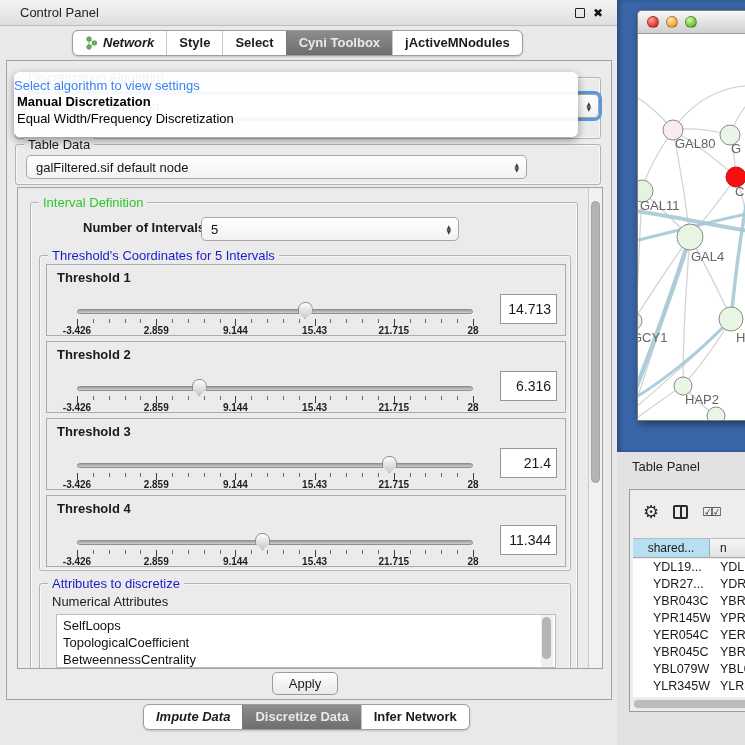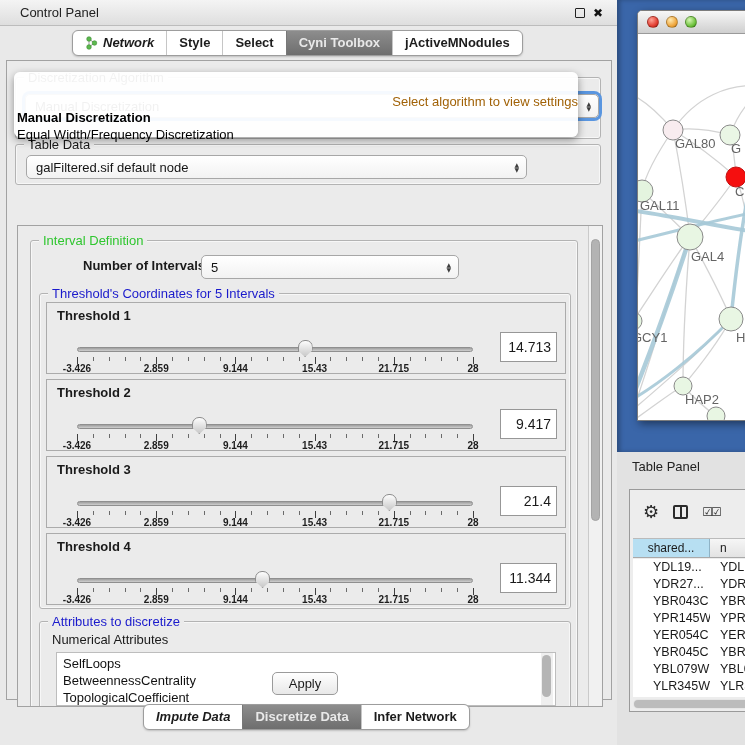--- a/index.html
+++ b/index.html
@@ -35,25 +35,25 @@
   .gtitle.blue{color:#1a1acc;}
 
   .combo{position:absolute;background:linear-gradient(#ffffff,#f2f2f2);border:1px solid #a7a7a7;border-radius:5px;
          font-size:13px;display:flex;align-items:center;padding:0 24px 0 9px;color:#141414;}
   .combo .stepper{position:absolute;right:7px;top:50%;transform:translateY(-50%);display:flex;flex-direction:column;
                   align-items:center;font-family:"DejaVu Sans",sans-serif;font-size:6px;line-height:5px;color:#3c3c3c;}
   .combo.focused{box-shadow:0 0 0 3px #5a96e0;}
 
   #algo-popup{left:7px;top:11px;width:564px;height:65px;background:rgba(255,255,255,.94);
               border-radius:6px;box-shadow:0 3px 8px rgba(0,0,0,.4);z-index:6;padding-top:4px;}
-  #algo-popup .ph{font-size:13px;color:#a16207;text-align:right;margin-top:18px;}
+  #algo-popup .ph{font-size:13px;color:#3b82f6;text-align:left;margin-top:2px;}
   #algo-popup .opt{font-size:13px;padding:1px 3px;color:#000;}
   #algo-popup .opt.b{font-weight:bold;}
 
-  #scrollpanel{left:10px;top:126px;width:586px;height:482px;background:#ebebeb;border:1px solid #a2a2a2;overflow:hidden;margin-top:38px;}
+  #scrollpanel{left:10px;top:126px;width:586px;height:482px;background:#ebebeb;border:1px solid #a2a2a2;overflow:hidden;}
   .vsb{position:absolute;right:0;top:0;bottom:0;width:14px;background:#f1f1f1;border-left:1px solid #cacaca;}
   .vsb .thumbv{position:absolute;left:2px;width:9px;background:#b3b3b3;border-radius:5px;border:1px solid #a3a3a3;}
 
   .th-panel{position:absolute;left:6px;width:520px;height:72px;background:#ebebeb;border:1px solid #ababab;}
   .th-label{position:absolute;left:10px;top:5px;font-size:13px;font-weight:bold;}
   .slider{position:absolute;left:30px;right:92px;top:36px;height:34px;}
   .track{position:absolute;left:0;right:0;top:8px;height:5px;border:1px solid #8f8f8f;border-radius:3px;
          background:linear-gradient(#9e9e9e,#cfcfcf);}
   .thumb{position:absolute;top:1px;width:15px;height:17px;margin-left:-8px;
          background:linear-gradient(#fdfdfd,#c9c9c9);border:1px solid #8c8c8c;border-radius:7px 7px 3px 3px;
@@ -278,21 +278,21 @@
                   </div>
                 <div class="tlabels">
                     <span style="left: 0%;">-3.426</span>
                     <span style="left: 20%;">2.859</span>
                     <span style="left: 40%;">9.144</span>
                     <span style="left: 60%;">15.43</span>
                     <span style="left: 80%;">21.715</span>
                     <span style="left: 100%;">28</span>
                   </div>
               </div>
-              <div class="th-value">9.417</div>
+              <div class="th-value">6.316</div>
             </div>
 
             <div class="th-panel" style="top:162px;">
               <span class="th-label">Threshold 3</span>
               <div class="slider">
                 <div class="track"></div>
                 <div class="thumb" style="left: 78.9983%;"></div>
                 <div class="ticks">
                     <i class="tick major" style="left: 0%;"></i>
                     <i class="tick" style="left: 4%;"></i>
@@ -377,22 +377,22 @@
               </div>
               <div class="th-value">11.344</div>
             </div>
           </div>
 
           <div class="jgroup" style="left:8px;top:380px;width:532px;height:120px;">
             <span class="gtitle blue">Attributes to discretize</span>
             <span style="position:absolute;left:12px;top:10px;font-size:13px;font-weight:normal;">Numerical Attributes</span>
             <div id="attr-list">
                 <div class="attr-item">SelfLoops</div>
+                <div class="attr-item">TopologicalCoefficient</div>
                 <div class="attr-item">BetweennessCentrality</div>
-                <div class="attr-item">TopologicalCoefficient</div>
               </div>
             <div id="attr-vsb">
                 <i></i>
               </div>
           </div>
         </div>
 
         <div class="vsb">
           <span class="thumbv" style="top:13px;height:282px;"></span>
         </div>

